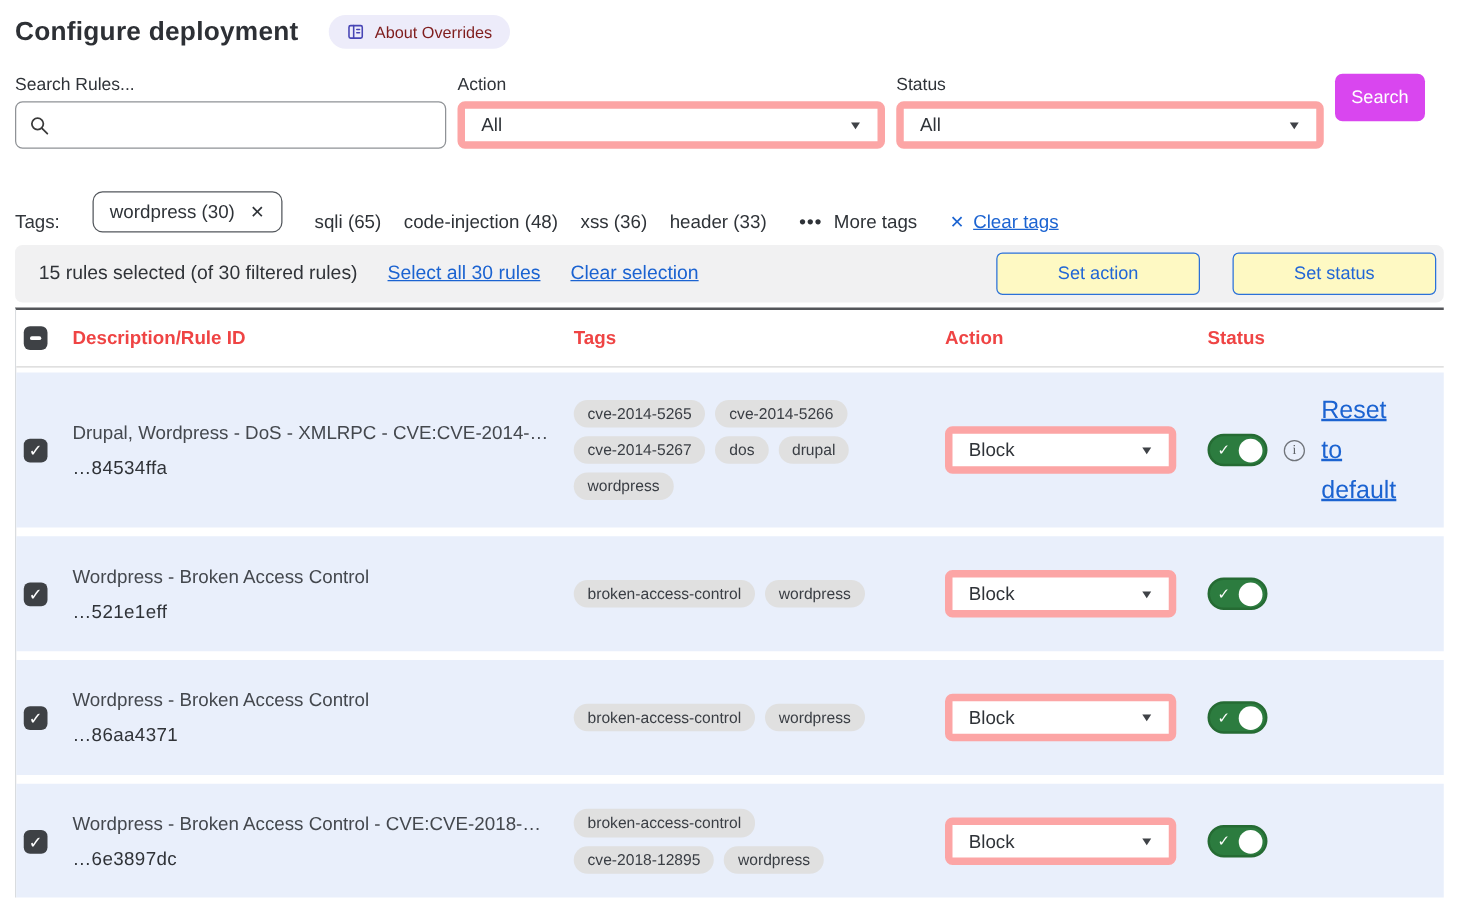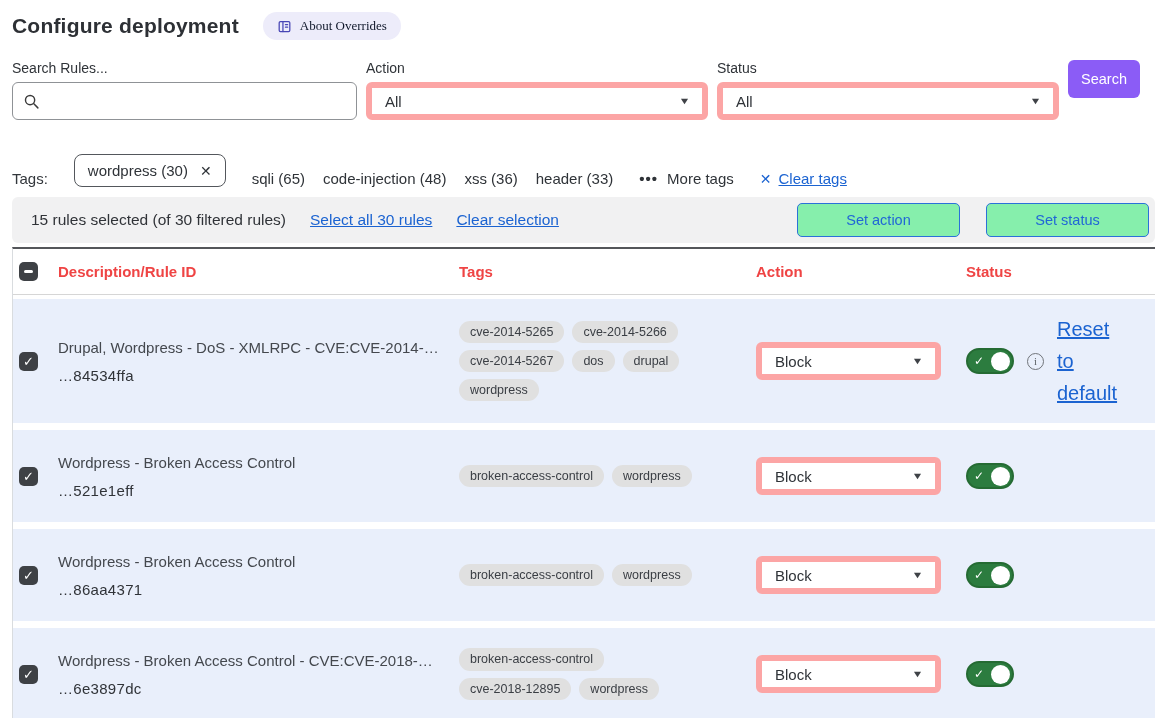--- a/index.html
+++ b/index.html
@@ -7,42 +7,42 @@
   body {
     width:1167px; height:718px; overflow:hidden; background:#fff;
     font-family:"Liberation Sans","DejaVu Sans",sans-serif; color:#33373c;
   }
   .container { padding:10px 12px 0 12px; }
 
   
   .page-header { display:flex; align-items:center; gap:24px; margin:2px 0 20px; }
   .page-title { font-size:21px; font-weight:700; color:#2d3035; margin:0; letter-spacing:.2px; }
   .about-badge {
-    display:inline-flex; align-items:center; gap:8px; background:#edecfa; color:#0f172a;
-    border-radius:15px; padding:6px 14px; font-size:13px; cursor:pointer;font-family:Liberation Serif, serif;
+    display:inline-flex; align-items:center; gap:8px; background:#edecfa; color:#7f1d1d;
+    border-radius:15px; padding:6px 14px; font-size:13px; cursor:pointer;
   }
 
   
   .filters { display:flex; gap:9px; align-items:flex-start; margin-bottom:34px; }
   .filter-label { display:block; font-size:14px; color:#2f3338; margin-bottom:6px; }
   .input-wrap { position:relative; width:345px; }
   .input-wrap svg { position:absolute; left:11px; top:11px; }
   .text-input {
     width:100%; height:38px; border:1px solid #8f9296; border-radius:6px;
     padding:0 10px 0 36px; font-size:15px; font-family:inherit; outline:none;
   }
   .select-box {
     height:38px; border:6px solid #fca5a5; border-radius:6px; background:#fff;
     display:flex; align-items:center; justify-content:space-between;
     padding:0 13px; font-size:15px; color:#2f3338; cursor:pointer;
   }
   .filter-select { width:342px; }
   .caret { font-size:9px; color:#3f4247; transform:scaleX(1.35); }
   .search-btn {
-    width:72px; height:38px; background:#8b5cf6; color:#fff; border:none;
+    width:72px; height:38px; background:#d946ef; color:#fff; border:none;
     border-radius:6px; font-size:14.5px; font-family:inherit; cursor:pointer;
   }
 
   
   .tags-bar { display:flex; align-items:flex-end; gap:26px; margin-bottom:10px; font-size:15px; color:#2f3338; }
   .tags-label { color:#33373c; }
   .chip {
     display:inline-flex; align-items:center; gap:12px; border:1.5px solid #53575c;
     border-radius:8px; padding:7px 13px; background:#fff; cursor:pointer;
   }
@@ -56,21 +56,21 @@
 
   
   .selection-bar {
     height:46px; background:#f1f1f2; border-radius:6px; display:flex; align-items:center;
     padding:0 6px 0 19px; gap:24px; margin-bottom:4px; font-size:15.5px;
   }
   .sel-summary { color:#303338; }
   .sel-link { color:#1b63d1; text-decoration:underline; cursor:pointer; }
   .spacer { flex:1; }
   .outline-btn {
-    width:163px; height:34px; background:#86efac; border:1px solid #2b71d9; color:#2166d6;
+    width:163px; height:34px; background:#fef9c3; border:1px solid #2b71d9; color:#2166d6;
     border-radius:5px; font-size:14.5px; font-family:inherit; cursor:pointer; margin-left:-11px;
   }
   .outline-btn + .outline-btn { margin-left:2px; }
 
   
   .rules-table { border-top:2px solid #54565a; border-left:1px solid #d9dcdf; }
   .thead, .trow { display:grid; grid-template-columns:45px 401px 297px 210px 1fr; align-items:center; }
   .thead { background:#fff; padding:13px 0; border-bottom:1px solid #d6d6d6; margin-bottom:4px; }
   .th { font-weight:700; font-size:15px; color:#ef4444; }
   .trow { background:#e9effb; margin-bottom:7px; padding:14px 0; min-height:92px; }

